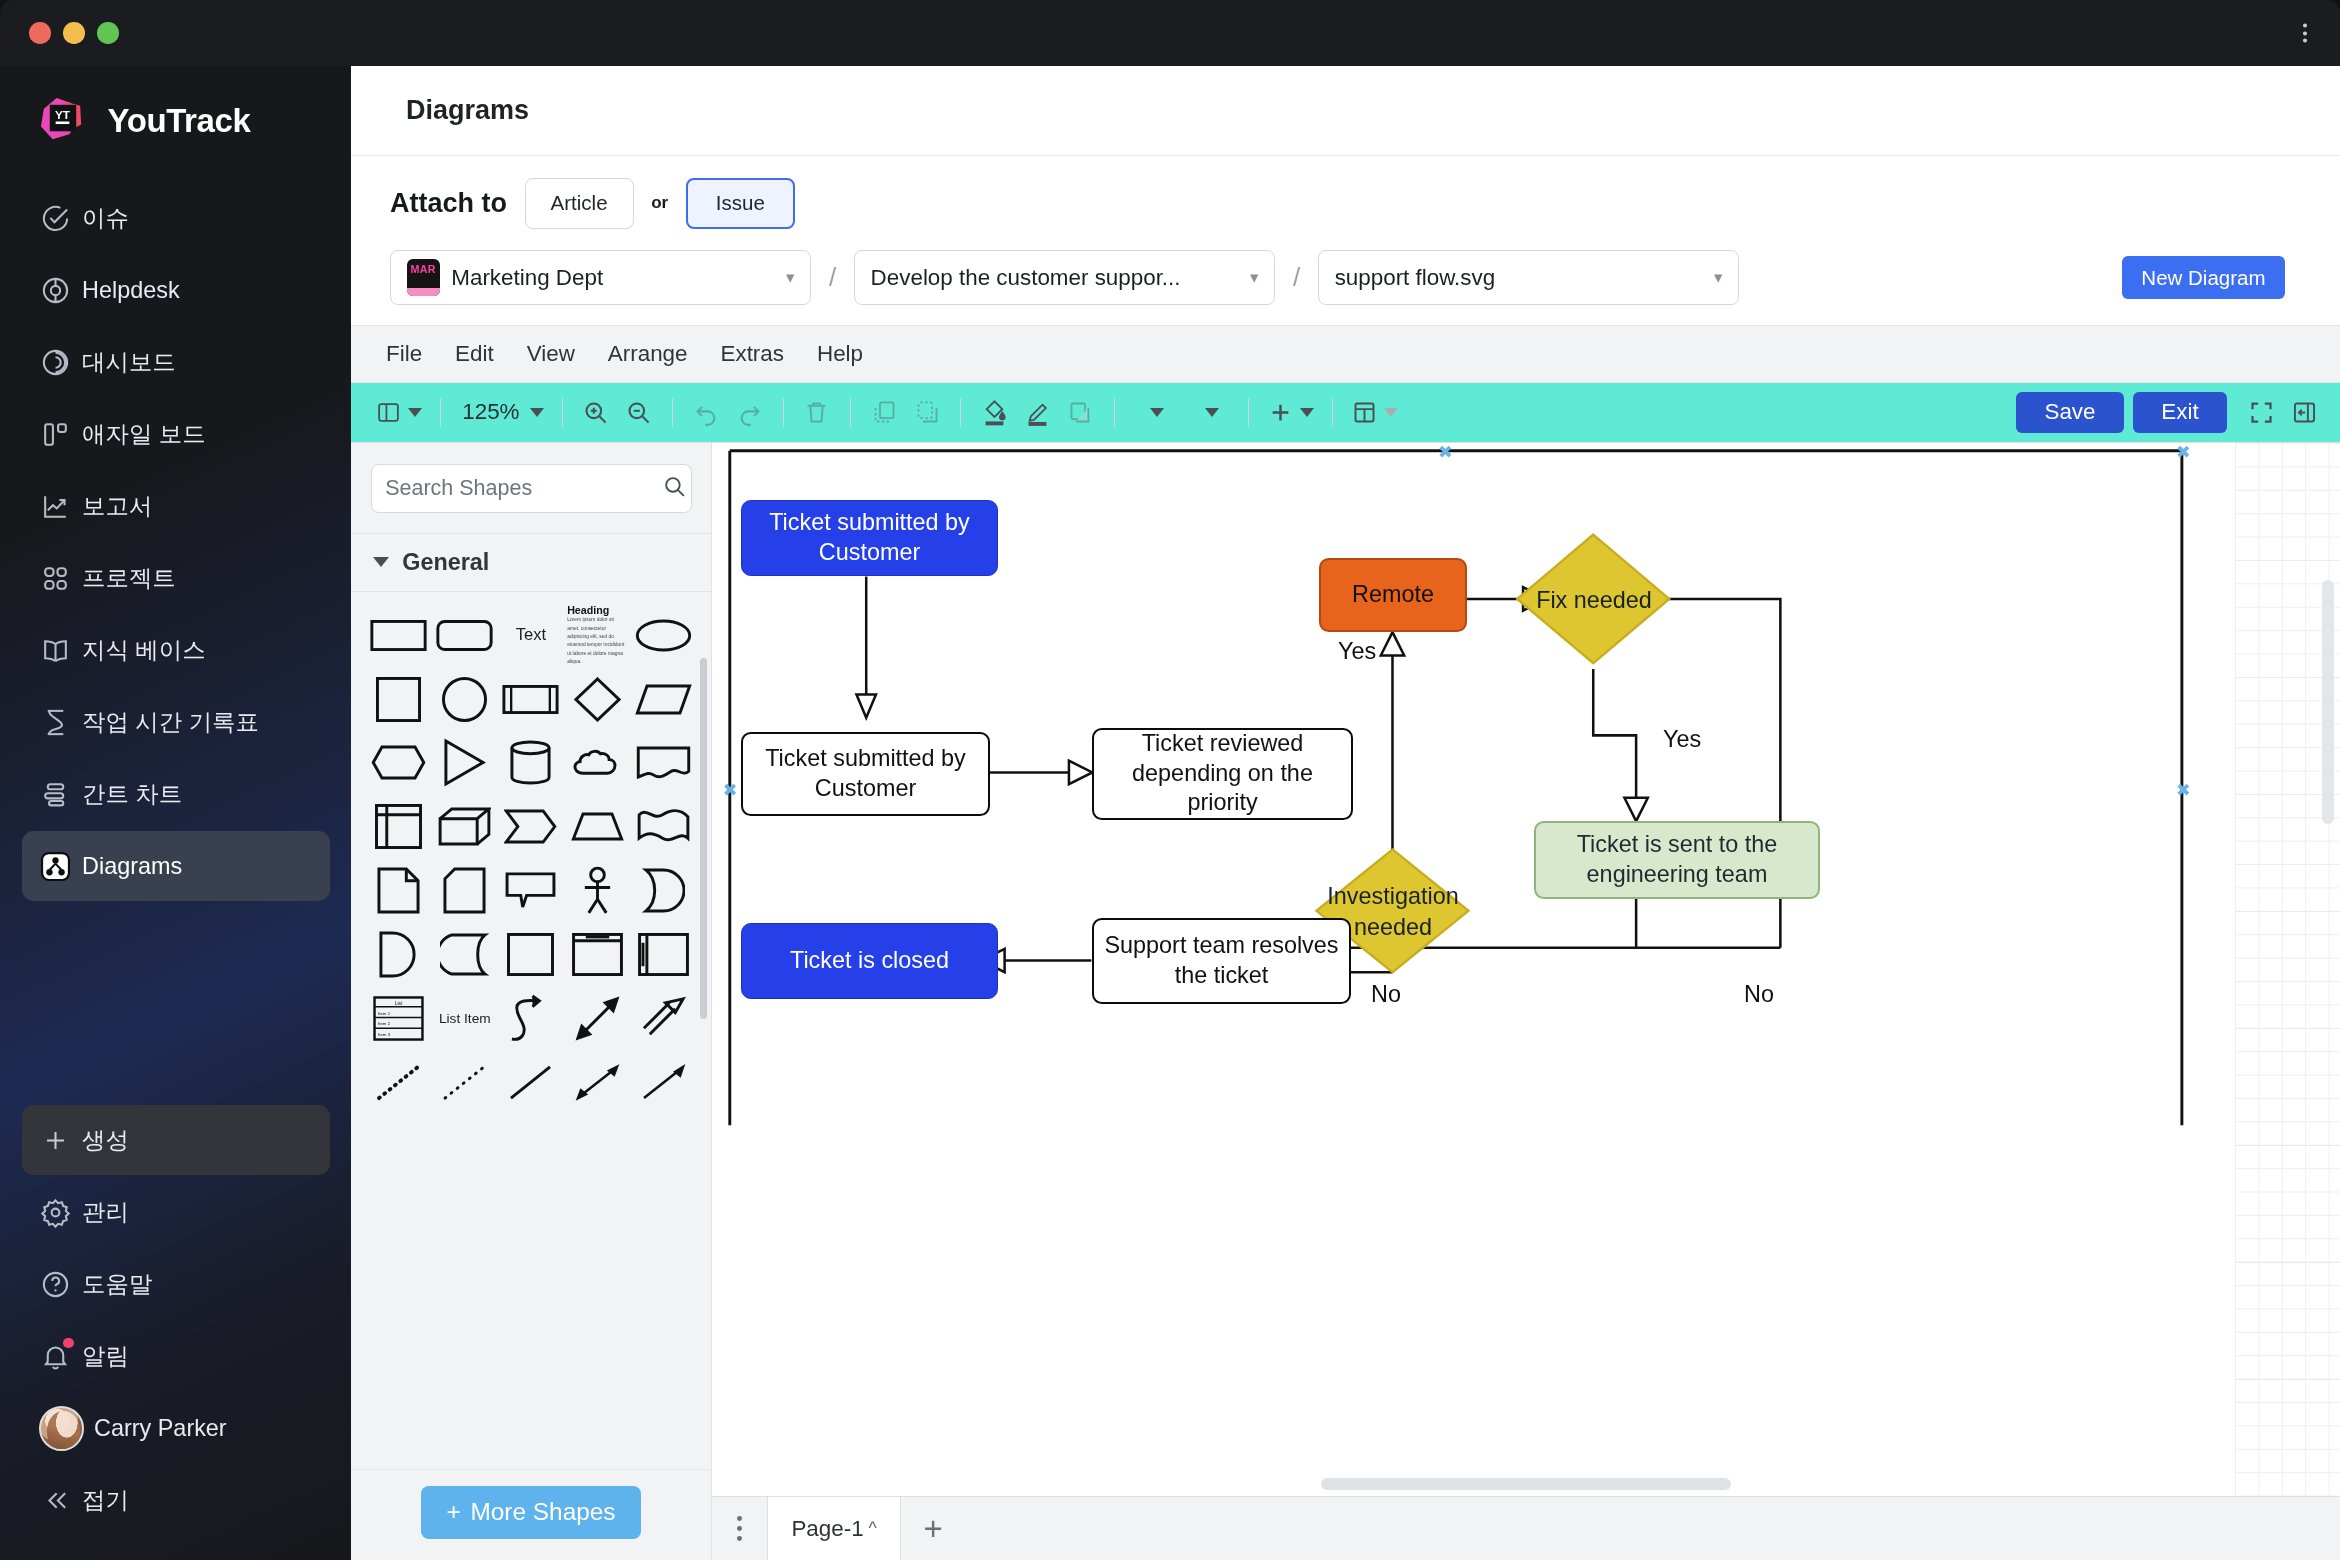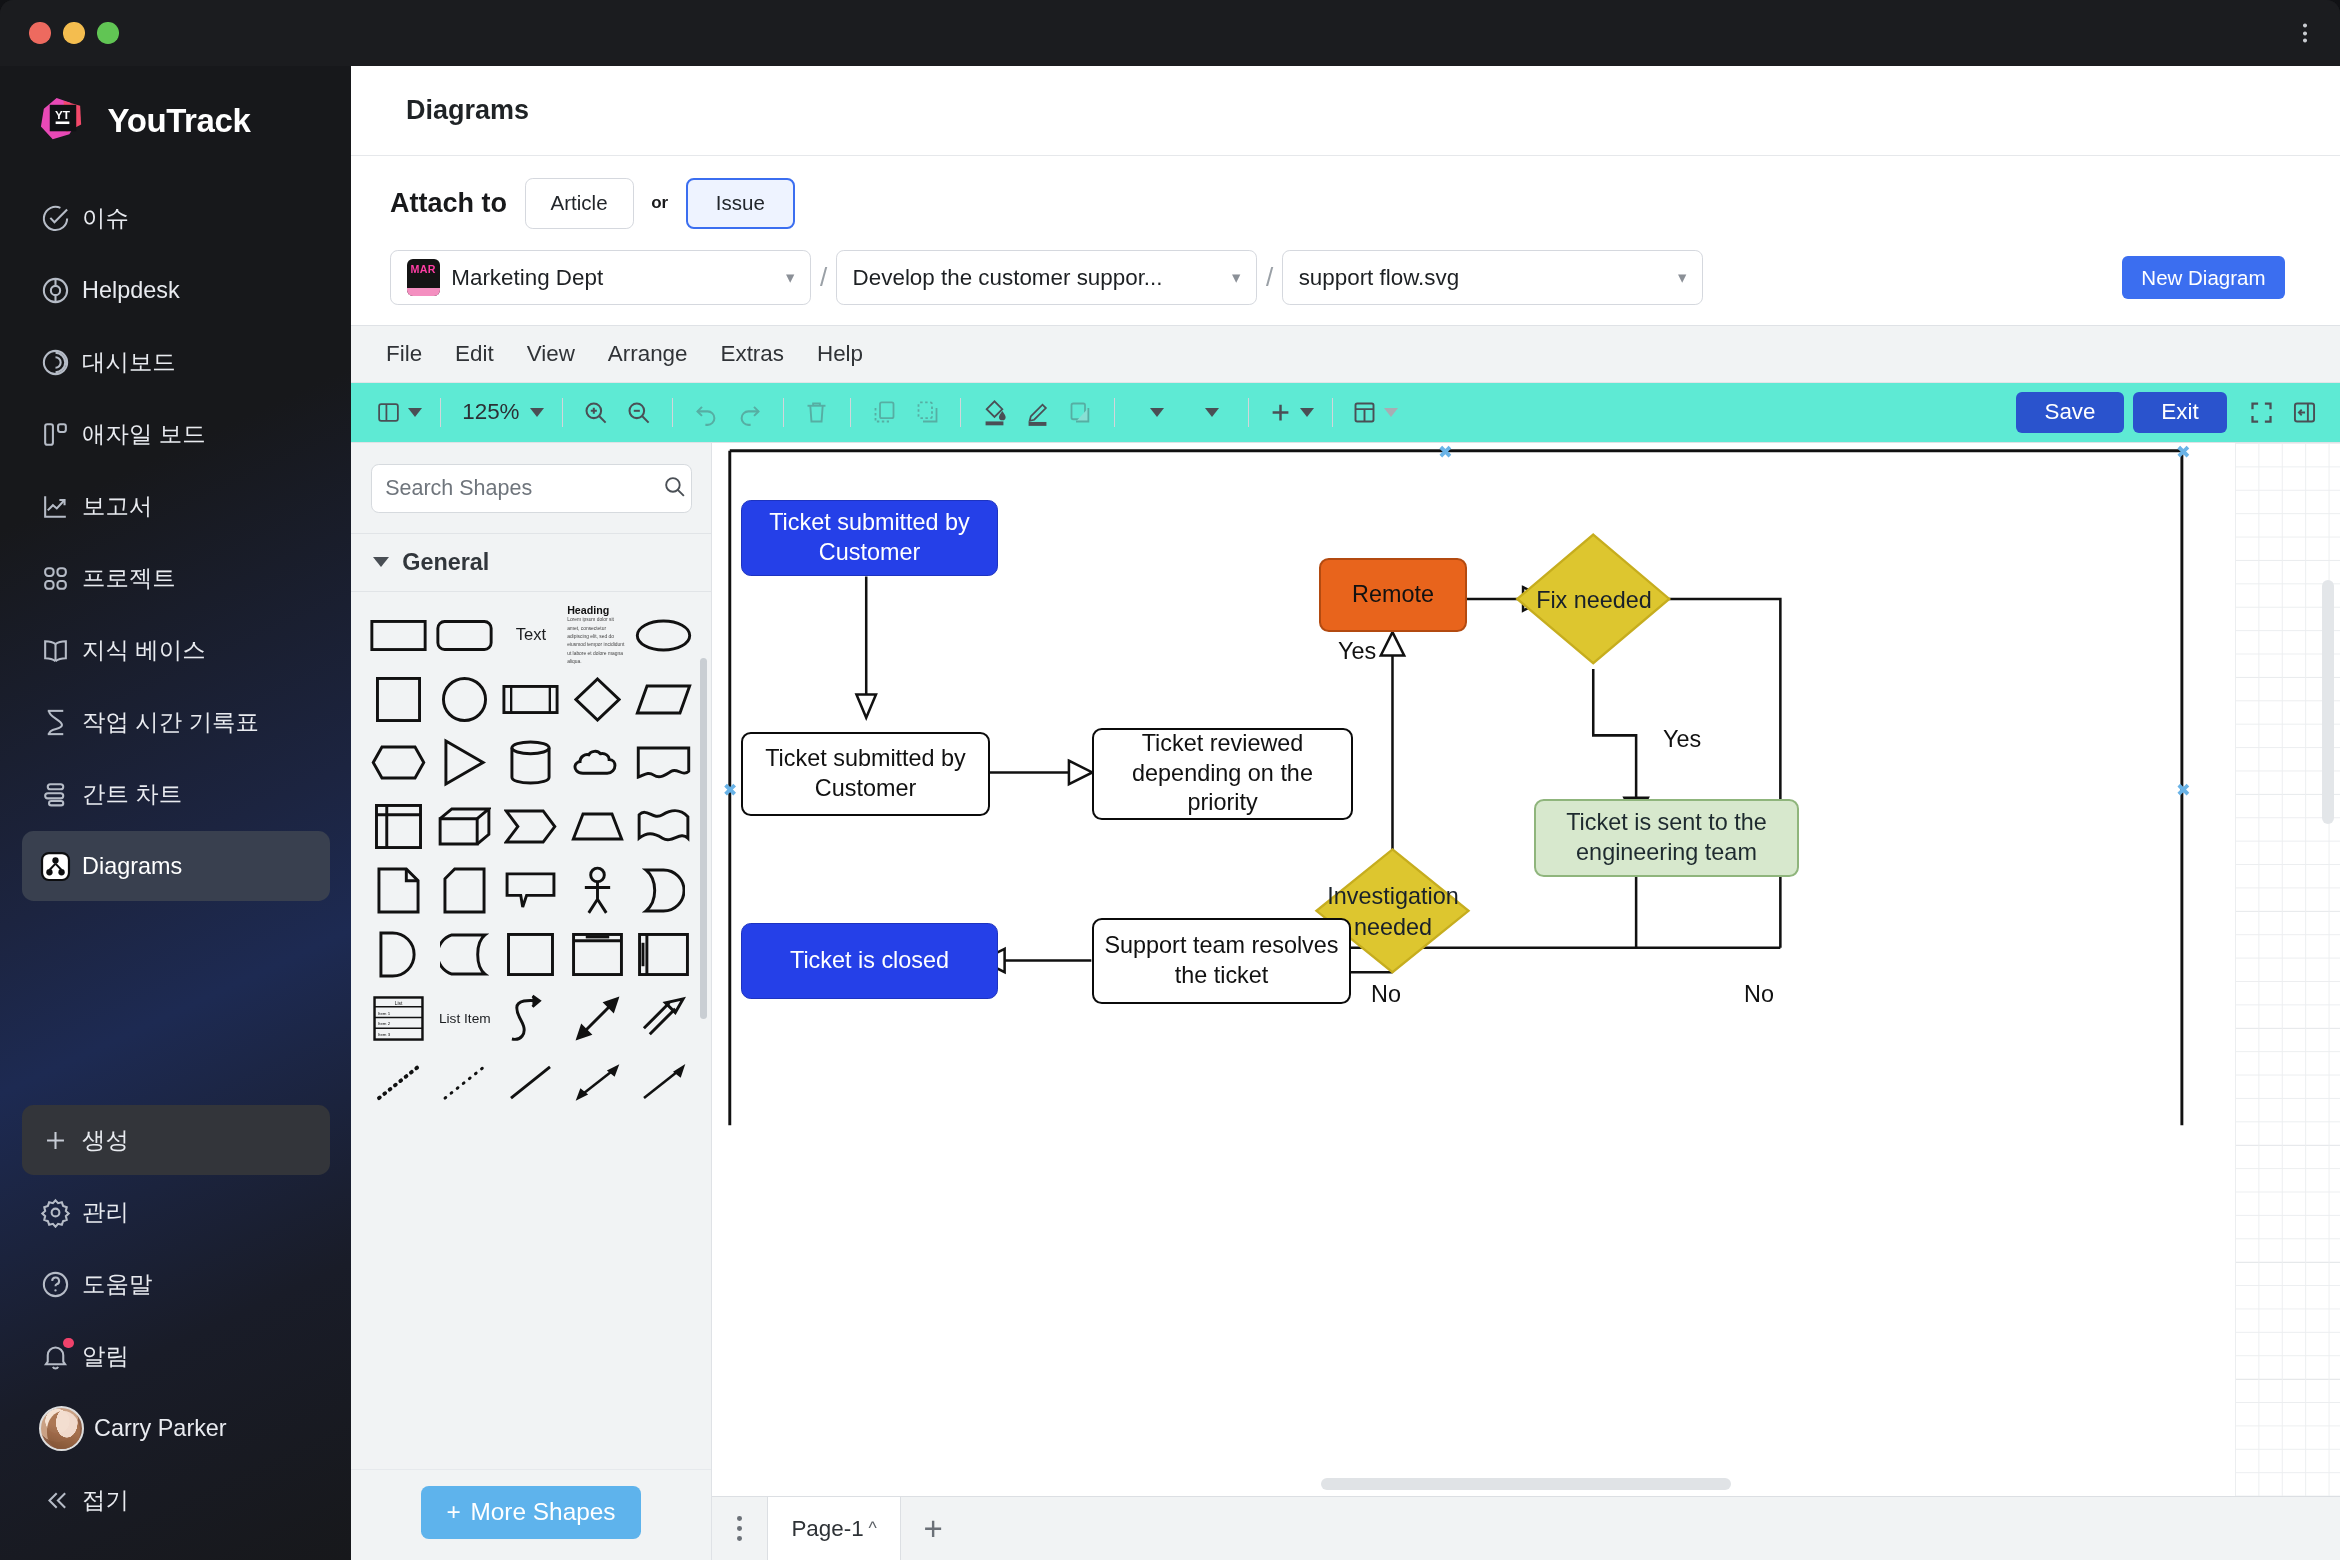--- a/index.html
+++ b/index.html
@@ -90,21 +90,21 @@
   .attach-label { font-size: 27px; font-weight: 700; color: #18191b; }
   .seg-btn {
     min-width: 109px; height: 51px; padding: 0 17.6px;
     background: #fff; border: 1px solid #d5d8de; border-radius: 7.8px;
     font-size: 20.5px; color: #22262b; cursor: pointer;
     display:flex; align-items:center; justify-content:center;
   }
   .seg-btn.sel { border: 2px solid #3b6ef0; background: #eef3ff; }
   .or-text { font-size: 17px; font-weight: 700; color: #18191b; }
 
-  .attach-row2 { display: flex; align-items: center; gap: 5px; margin-top: 21.5px; }
+  .attach-row2 { display: flex; align-items: center; gap: 14px; margin-top: 21.5px; }
   .select {
     height: 55px; background: #fff; border: 1px solid #d5d8de; border-radius: 7.8px;
     display: flex; align-items: center; gap: 11.7px; padding: 0 15.6px;
     font-size: 22.4px; color: #1d2023; cursor: pointer; position: relative;
   }
   .select .caret { margin-left: auto; color: #8b9097; font-size: 16.6px; }
   .sel-project { width: 421px; }
   .sel-issue { width: 421px; }
   .sel-file { width: 421px; }
   .slash { font-size: 26px; color: #9aa0a6; padding: 0 3.9px; }
@@ -907,21 +907,21 @@
             <div class="node white" style="left:29px; top:289px; width:249px; height:84px;">Ticket submitted by Customer</div>
 
             <div class="node white" style="left:380px; top:285px; width:261px; height:92px;">Ticket reviewed depending on the priority</div>
 
             <div class="diamond-label" style="left:607px; top:439px; width:148px; height:60px;">Investigation needed</div>
 
             <div class="node orange" style="left:607px; top:115px; width:148px; height:74px;">Remote</div>
 
             <div class="diamond-label" style="left:809px; top:137px; width:146px; height:41px;">Fix needed</div>
 
-            <div class="node green" style="left:822px; top:356px; width:265px; height:78px;">Ticket is sent to the engineering team</div>
+            <div class="node green" style="left:822px; top:378px; width:286px; height:78px;">Ticket is sent to the engineering team</div>
 
             <div class="node white" style="left:380px; top:475px; width:259px; height:86px;">Support team resolves the ticket</div>
 
             <div class="node blue" style="left:29px; top:480px; width:257px; height:76px;">Ticket is closed</div>
 
             <div class="edge-label" style="left:626px; top:195px;">Yes</div>
             <div class="edge-label" style="left:951px; top:283px;">Yes</div>
             <div class="edge-label" style="left:659px; top:538px;">No</div>
             <div class="edge-label" style="left:1032px; top:538px;">No</div>
 

